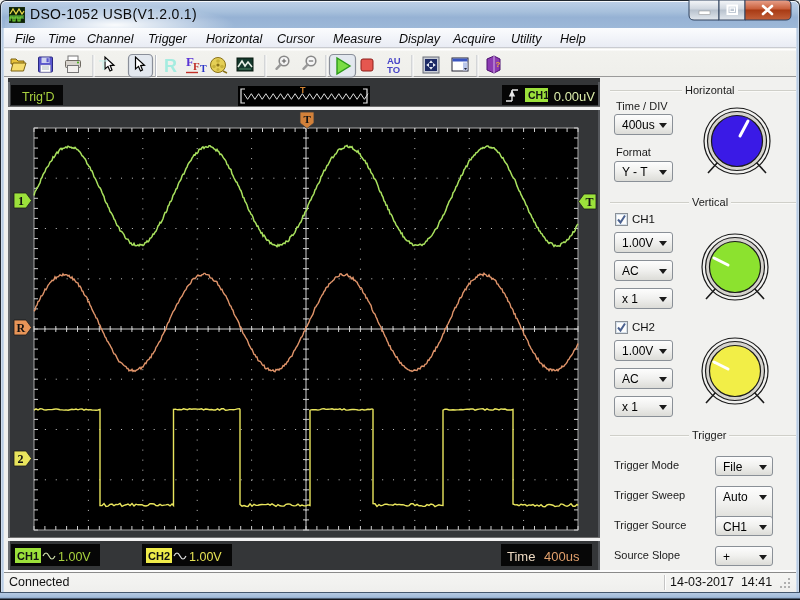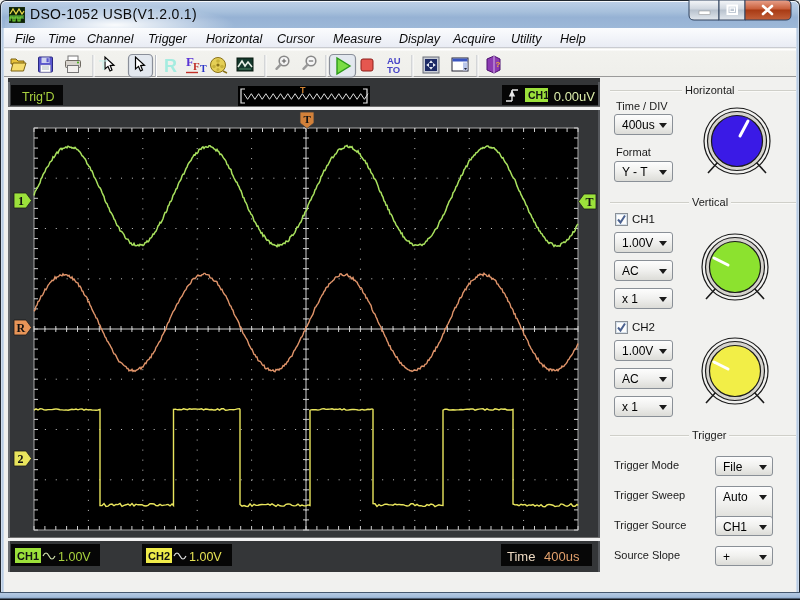--- a/index.html
+++ b/index.html
@@ -328,15 +328,30 @@
 <div class="panel-label" style="left:614px;top:519px">Trigger Source</div>
 <div class="combo" style="left:715px;top:516px;width:58px;height:20px">
       <b>CH1</b>
       <i></i>
     </div>
 <div class="panel-label" style="left:614px;top:549px">Source Slope</div>
 <div class="combo" style="left:715px;top:546px;width:58px;height:20px">
       <b>+</b>
       <i></i>
     </div>
+<div id="statusbar">
+<span style="position:absolute;left:5px;top:5px">Connected</span>
+<span class="sep"></span>
+<span style="position:absolute;left:666px;top:5px">14-03-2017&nbsp; 14:41</span>
+<svg class="grip" width="13" height="13" viewBox="0 0 13 13">
+<g fill="#b0b0b0">
+          <rect x="9" y="9" width="2" height="2"></rect>
+          <rect x="5" y="9" width="2" height="2"></rect>
+          <rect x="1" y="9" width="2" height="2"></rect>
+          <rect x="9" y="5" width="2" height="2"></rect>
+          <rect x="5" y="5" width="2" height="2"></rect>
+          <rect x="9" y="1" width="2" height="2"></rect>
+        </g>
+</svg>
+</div>
 <div id="frL" class="frame"></div>
 <div id="frR" class="frame"></div>
 <div id="frB"></div>
 </div>
 </body></html>

